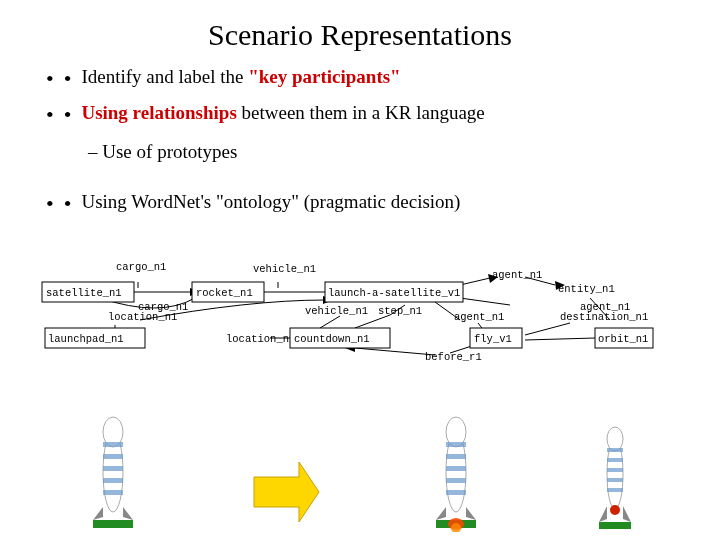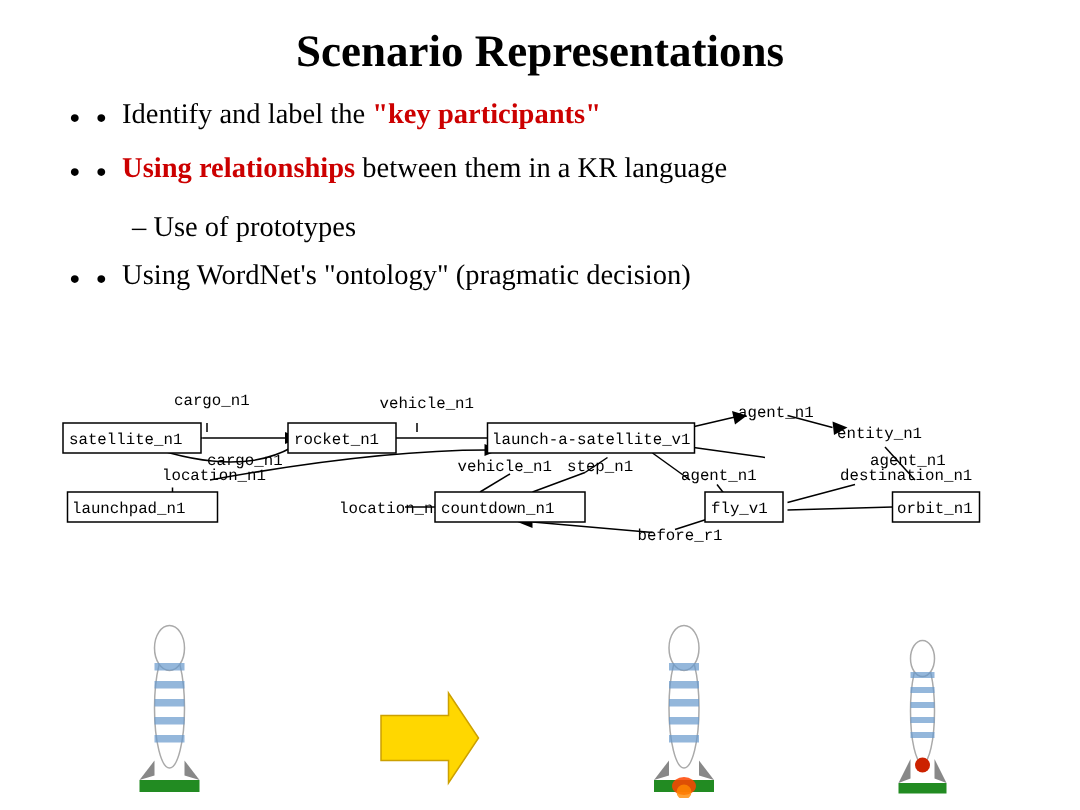--- a/index.html
+++ b/index.html
@@ -15,21 +15,21 @@
     .slide {
       width: 720px;
       height: 540px;
       padding: 18px 36px 10px 36px;
       position: relative;
     }
 
     .title {
       text-align: center;
       font-size: 30px;
-      font-weight: bold;
+      font-weight: normal;
       color: #000;
       margin-bottom: 12px;
       font-family: 'Times New Roman', Times, serif;
     }
 
     .bullets {
       list-style: none;
       margin-left: 10px;
       margin-bottom: 10px;
     }
@@ -50,21 +50,21 @@
       margin-right: 10px;
       flex-shrink: 0;
       margin-top: 0px;
     }
 
     .red-bold { color: #cc0000; font-weight: bold; }
     .sub-item {
       font-size: 19px;
       color: #000;
       margin-left: 52px;
-      margin-bottom: 6px;
+      margin-bottom: 24px;
       line-height: 1.35;
     }
 
     
     .diagram {
       position: absolute;
       top: 220px;
       left: 30px;
       width: 660px;
       height: 155px;

